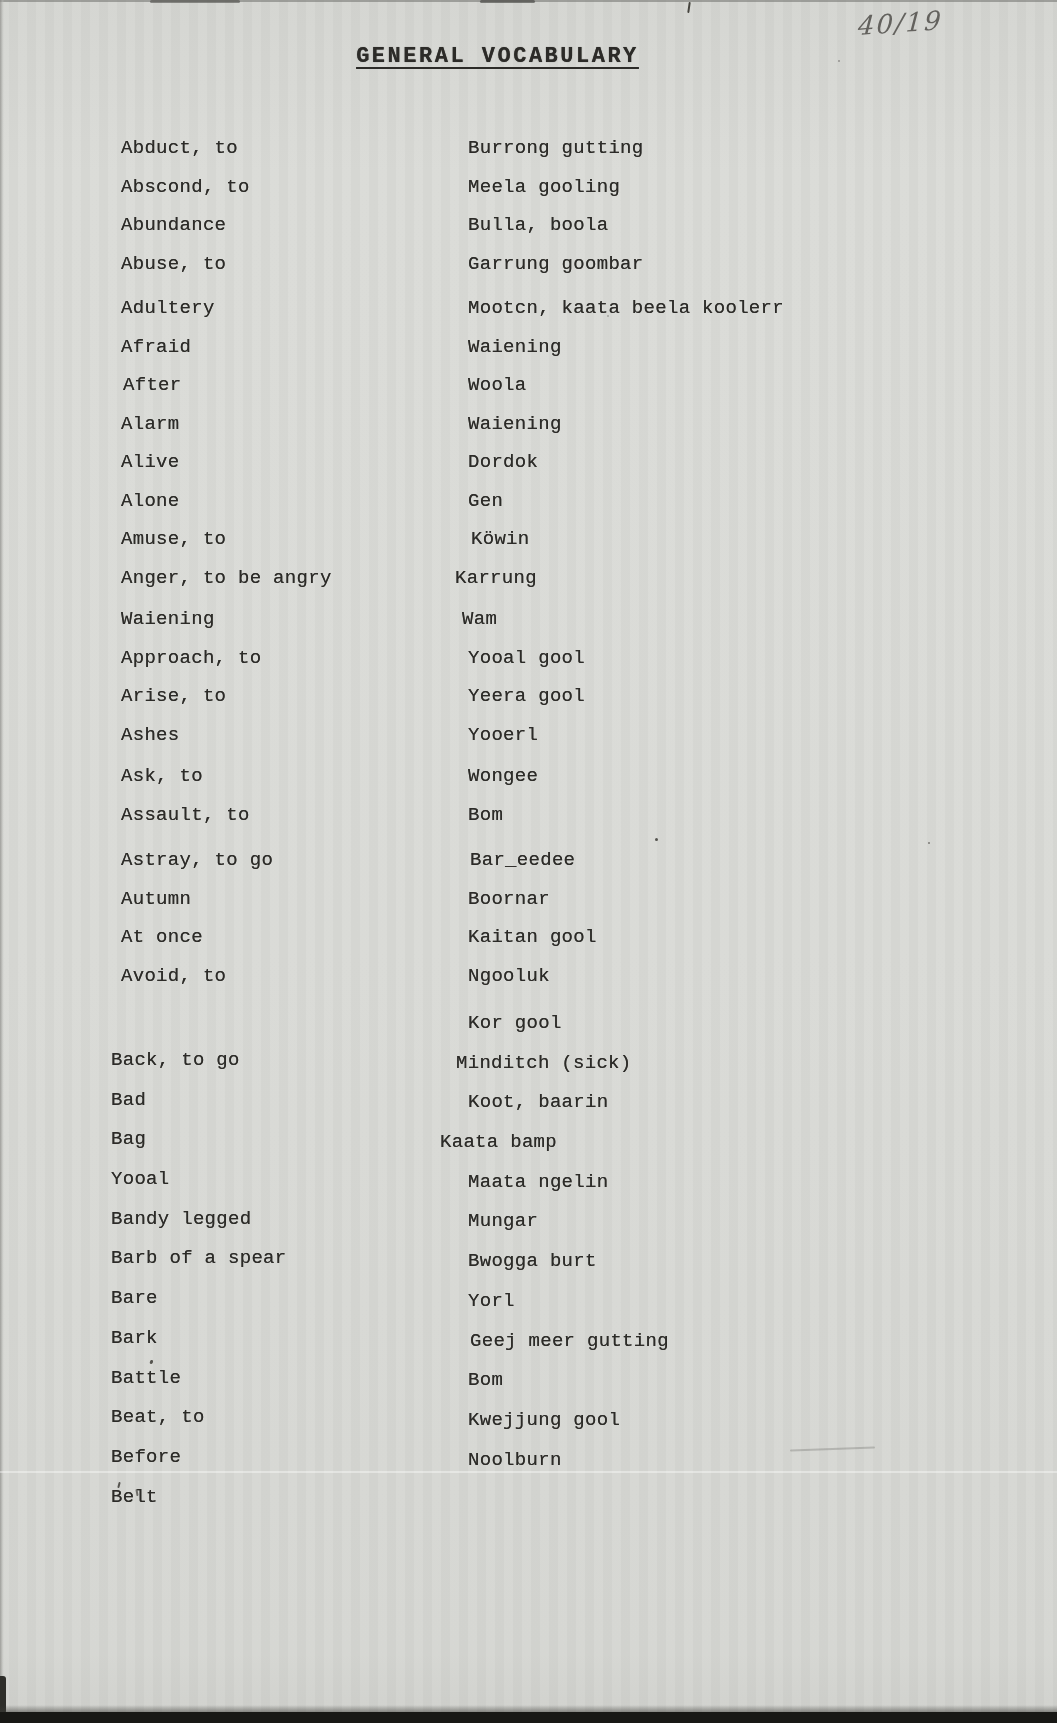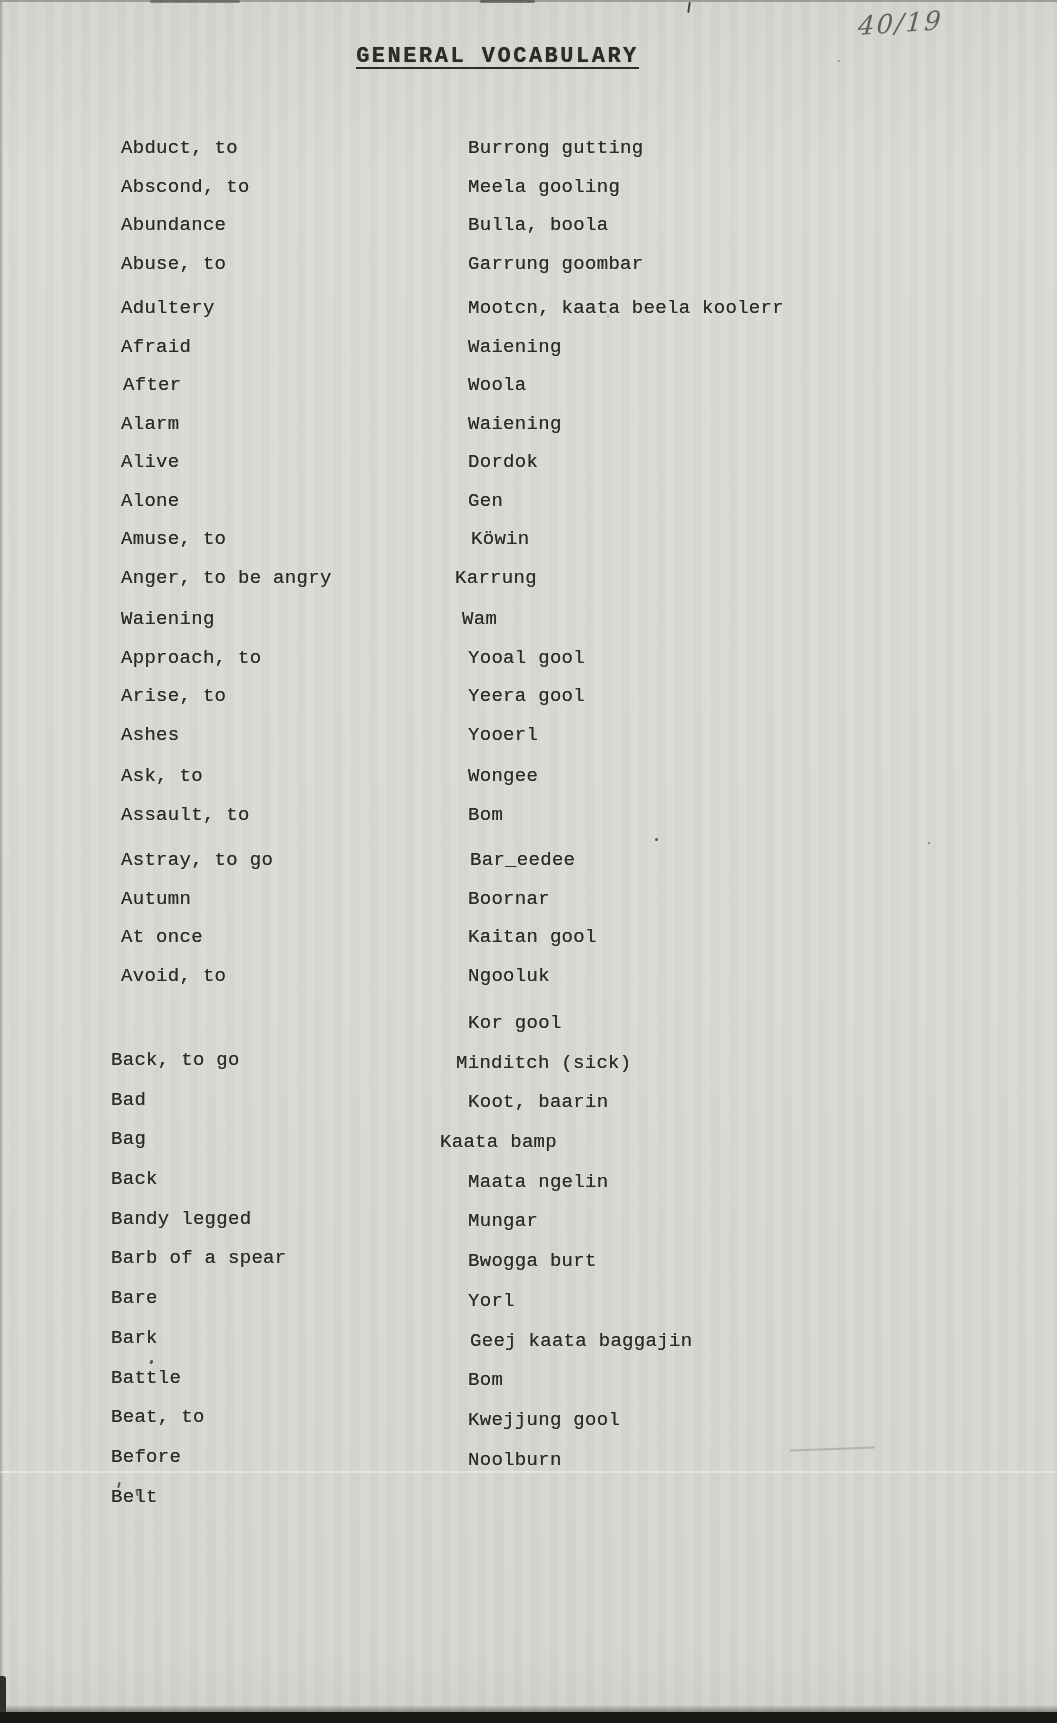--- a/index.html
+++ b/index.html
@@ -194,42 +194,42 @@
       </div>
       <div class="row">
         <span class="term">Bad</span>
         <span class="trans">Minditch (sick)</span>
       </div>
       <div class="row">
         <span class="term">Bag</span>
         <span class="trans">Koot, baarin</span>
       </div>
       <div class="row">
-        <span class="term">Back</span>
+        <span class="term">Yooal</span>
         <span class="trans">Kaata bamp</span>
       </div>
       <div class="row">
         <span class="term">Bandy legged</span>
         <span class="trans">Maata ngelin</span>
       </div>
       <div class="row">
         <span class="term">Barb of a spear</span>
         <span class="trans">Mungar</span>
       </div>
       <div class="row">
         <span class="term">Bare</span>
         <span class="trans">Bwogga burt</span>
       </div>
       <div class="row">
         <span class="term">Bark</span>
         <span class="trans">Yorl</span>
       </div>
       <div class="row">
         <span class="term">Battle</span>
-        <span class="trans">Geej kaata baggajin</span>
+        <span class="trans">Geej meer gutting</span>
       </div>
       <div class="row">
         <span class="term">Beat, to</span>
         <span class="trans">Bom</span>
       </div>
       <div class="row">
         <span class="term">Before</span>
         <span class="trans">Kwejjung gool</span>
       </div>
       <div class="row">

